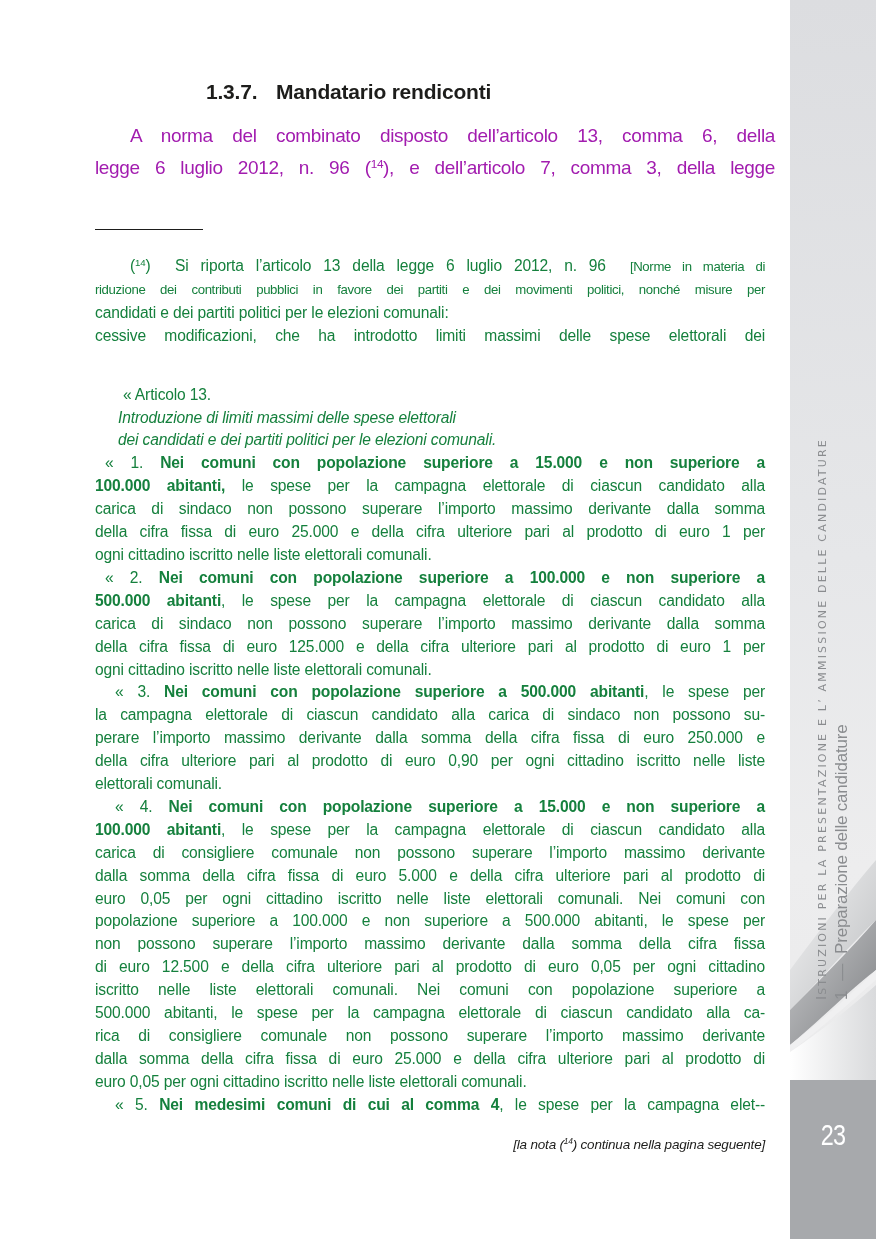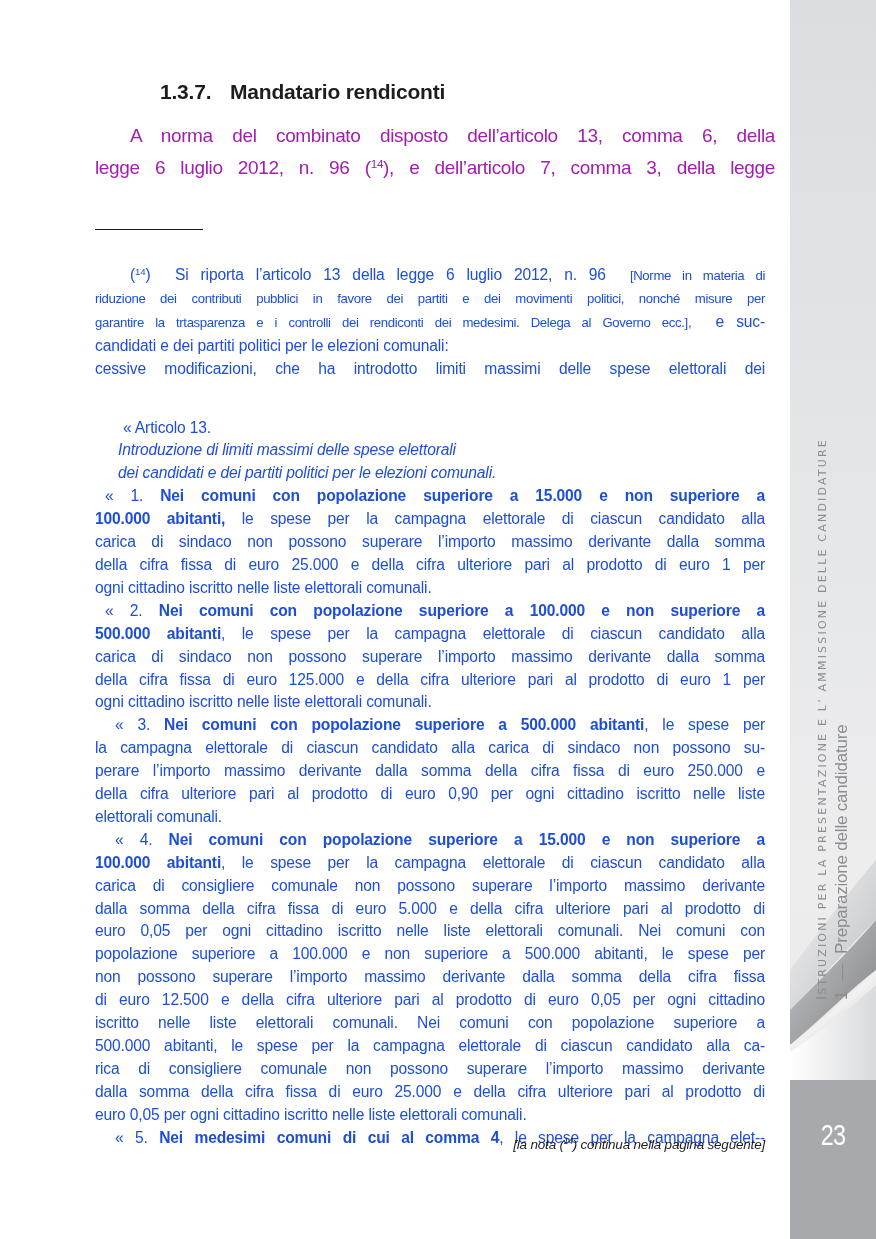--- a/index.html
+++ b/index.html
@@ -6,36 +6,36 @@
     html, body { width: 876px; height: 1239px; background: #ffffff; overflow: hidden; }
     body { position: relative; font-family: "Liberation Sans", "DejaVu Sans", sans-serif; color: #1d1d1b; }
 
     .page { position: absolute; left: 0; top: 0; width: 790px; height: 1239px; background: #ffffff; }
 
     .section-heading {
       position: absolute; left: 160px; top: 80px;
       font-size: 21px; font-weight: bold; letter-spacing: -0.2px; color: #1d1d1b;
       white-space: nowrap;
     }
-    .section-heading .num { display: inline-block; width: 70px; }
+    .section-heading .num { display: inline-block; width: 70px; margin-left: 46px; }
 
     .body-para {
       position: absolute; left: 95px; top: 120px; width: 680px;
       font-size: 19px; line-height: 32px; color: #a21caf;
       text-align: justify; text-align-last: justify;
       letter-spacing: -0.35px;
     }
     .body-para .indent { display: inline-block; width: 35px; }
     .sup { font-size: 0.62em; vertical-align: 0.55em; line-height: 0; }
 
     .fn-rule { position: absolute; left: 95px; top: 229px; width: 108px; height: 1px; background: #1d1d1b; }
 
     .footnote {
-      position: absolute; left: 95px; top: 264px; width: 670px;
-      font-size: 15.6px; line-height: 22.9px; color: #1d4ed8;
+      position: absolute; left: 95px; top: 255px; width: 670px;
+      font-size: 15.6px; line-height: 22.9px; color: #15803d;
       letter-spacing: -0.15px;
     }
     .fn-line { display: block; text-align: justify; text-align-last: justify; white-space: nowrap; }
     .fn-line.free { text-align-last: left; }
     .fn-small { font-size: 13.2px; letter-spacing: -0.35px; }
     .fn-mark-wrap { display: inline-block; padding-left: 35px; width: 80px; }
 
     .art-title { padding-left: 28px; text-align: left; text-align-last: left; margin-top: 36px; }
     .art-rubric { padding-left: 23px; font-style: italic; text-align: right; text-align-last: left; }
     .clause-first { padding-left: 10px; }
@@ -88,21 +88,20 @@
   <div class="body-para">
     <div><span class="indent"></span><span>A norma del combinato disposto dell’articolo 13, comma 6, della</span></div>
     <div><span>legge 6 luglio 2012, n. 96  (</span><span class="sup">14</span><span>),  e dell’articolo 7, comma 3, della legge</span></div>
   </div>
 
   <div class="fn-rule"></div>
 
   <div class="footnote">
     <span class="fn-line"><span class="fn-mark-wrap"><span>(</span><span class="sup">14</span><span>)</span></span><span>Si riporta l’articolo 13 della legge 6 luglio 2012, n. 96</span>&nbsp; <span class="fn-small">[Norme in materia di</span></span>
     <span class="fn-line fn-small">riduzione dei contributi pubblici in favore dei partiti e dei movimenti politici, nonché misure per</span>
-    <span class="fn-line"><span class="fn-small">garantire la trtasparenza e i controlli dei rendiconti dei medesimi.  Delega al Governo ecc.],</span>&nbsp; <span>e suc-</span></span>
     <span class="fn-line free">candidati e dei partiti politici per le elezioni comunali:</span>
     <span class="fn-line">cessive modificazioni, che ha introdotto limiti massimi delle spese elettorali dei</span>
 
     <span class="fn-line art-title">« Articolo 13.</span>
     <span class="fn-line art-rubric">Introduzione di limiti massimi delle spese elettorali</span>
     <span class="fn-line art-rubric">dei candidati e dei partiti politici per le elezioni comunali.</span>
 
     <span class="fn-line clause-first"><span>« 1. </span><b>Nei comuni con popolazione superiore a 15.000 e non superiore a</b></span>
     <span class="fn-line"><b>100.000 abitanti,</b><span> le spese per la campagna elettorale di ciascun candidato alla</span></span>
     <span class="fn-line">carica di sindaco non possono superare l’importo massimo derivante dalla somma</span>

